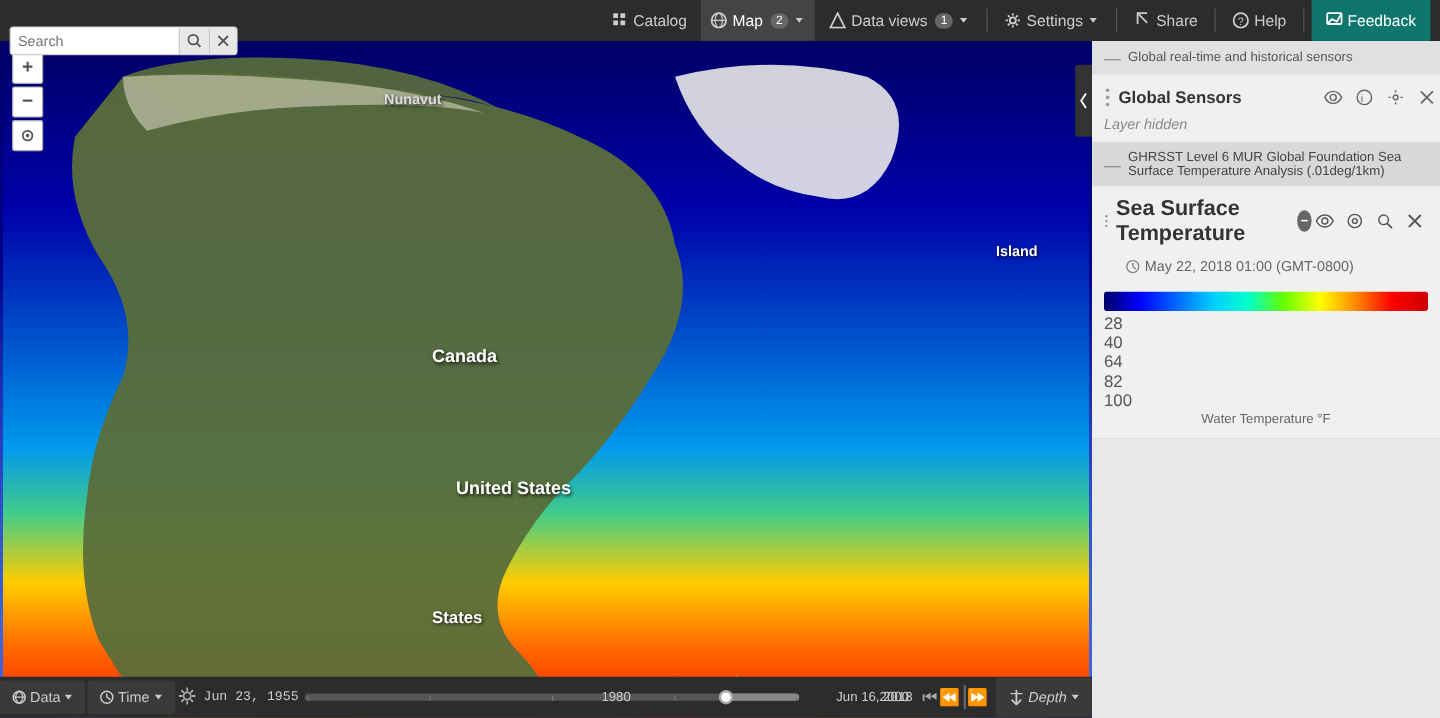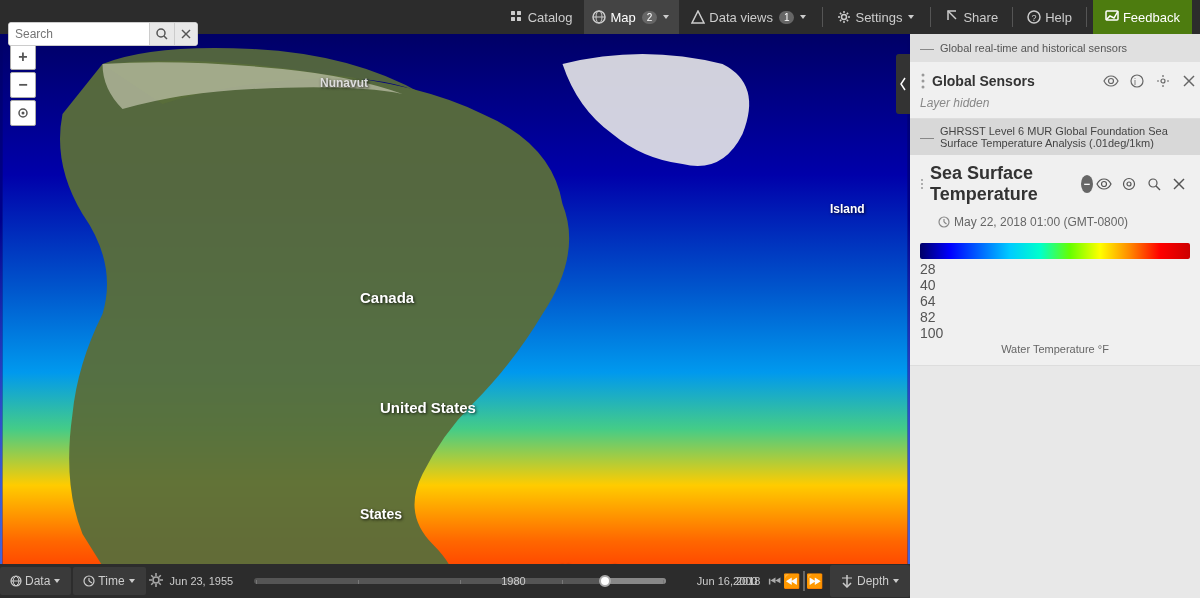--- a/index.html
+++ b/index.html
@@ -31,21 +31,21 @@
       color: #ccc; background: transparent; border: none;
       padding: 0 8px; height: 34px; cursor: pointer; font-size: 13px;
       white-space: nowrap;
     }
     .nav-btn.active { background: #444; color: #fff; }
     .nav-btn .badge {
       background: #666; color: #fff; border-radius: 10px;
       font-size: 10px; padding: 1px 5px; margin-left: 2px;
     }
     .nav-btn-feedback {
-      background: #4d7c0f; color: #fff; border: none;
+      background: #0f766e; color: #fff; border: none;
       padding: 0 12px; height: 34px; cursor: pointer; font-size: 13px;
       display: flex; align-items: center; gap: 4px;
     }
 
     .nav-divider { width: 1px; background: #555; height: 20px; margin: 0 2px; }
 
     
     #map-area {
       position: absolute; top: 34px; left: 0; right: 290px; bottom: 0;
       overflow: hidden; background: #1a3a6b;
@@ -172,20 +172,21 @@
     .timeline-handle {
       position: absolute; right: 15%; top: 50%; transform: translate(50%, -50%);
       width: 12px; height: 12px; background: #fff; border-radius: 50%; border: 2px solid #aaa;
     }
     .timeline-gear { font-size: 14px; cursor: pointer; color: #aaa; }
     .depth-btn {
       display: flex; align-items: center; gap: 3px;
       background: #3a3a3a; color: #ccc; border: none;
       padding: 16px 10px; height: 28px; cursor: pointer; font-size: 12px;
       border-radius: 2px;
+      font-style: italic;
     }
 
     
     #right-panel-bottom {
       background: #e8e8e8; height: 300px;
     }
   </style>
 </head>
 <body>
 
@@ -493,21 +494,21 @@
   </button>
 
   <button class="timeline-gear" style="background:none;border:none;cursor:pointer;">
     <svg width="16" height="16" viewBox="0 0 16 16" fill="none">
       <circle cx="8" cy="8" r="3" stroke="#aaa" stroke-width="1.5"></circle>
       <path d="M8 1v3M8 12v3M1 8h3M12 8h3M3.2 3.2l2 2M10.8 10.8l2 2M3.2 12.8l2-2M10.8 5.2l2-2" stroke="#aaa" stroke-width="1.5"></path>
     </svg>
   </button>
 
   <div class="timeline-area">
-    <span style="white-space:nowrap;min-width:80px;">Jun 23, 1955</span>
+    <span style="white-space:nowrap;min-width:80px;font-family:Liberation Mono, monospace;">Jun 23, 1955</span>
 
     <div class="timeline-track">
       <div class="timeline-fill"></div>
       <div class="timeline-handle"></div>
 
       <div style="position:absolute;left:0;right:0;top:0;bottom:0;display:flex;justify-content:space-between;align-items:flex-end;padding:0 2px;">
         <div style="width:1px;height:4px;background:#777;"></div>
         <div style="width:1px;height:4px;background:#777;"></div>
         <div style="width:1px;height:4px;background:#777;"></div>
         <div style="width:1px;height:4px;background:#777;"></div>

